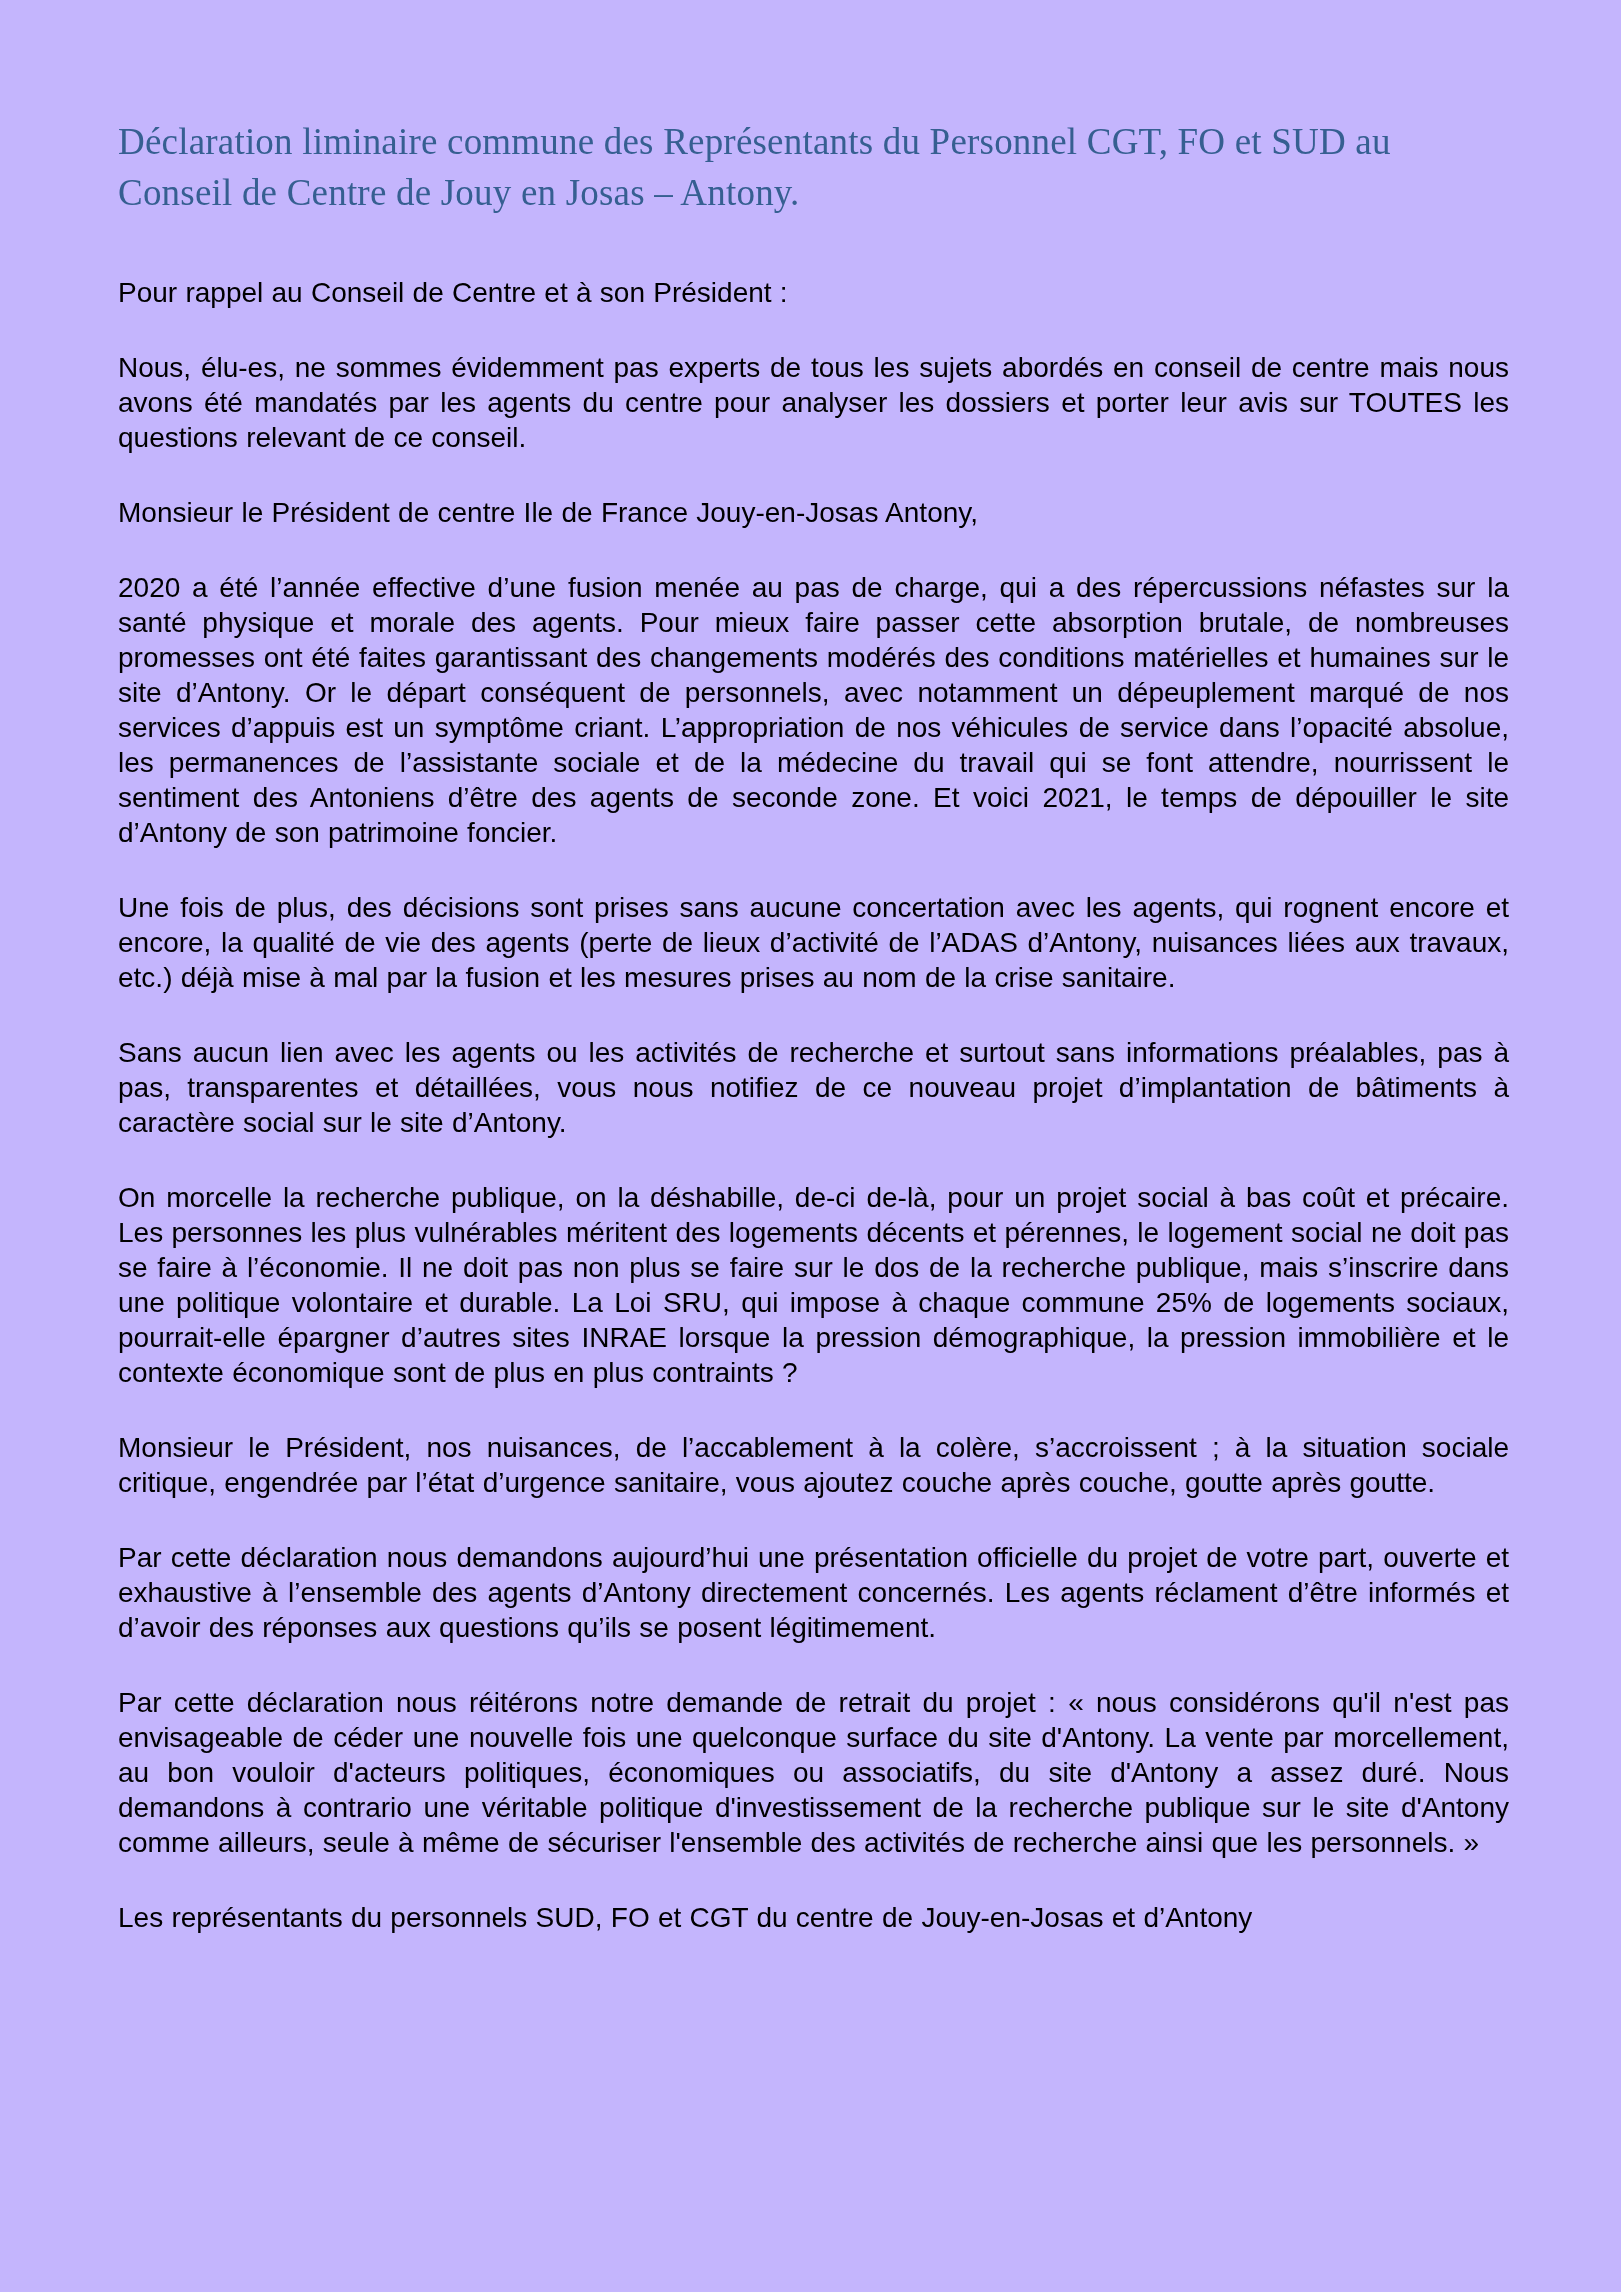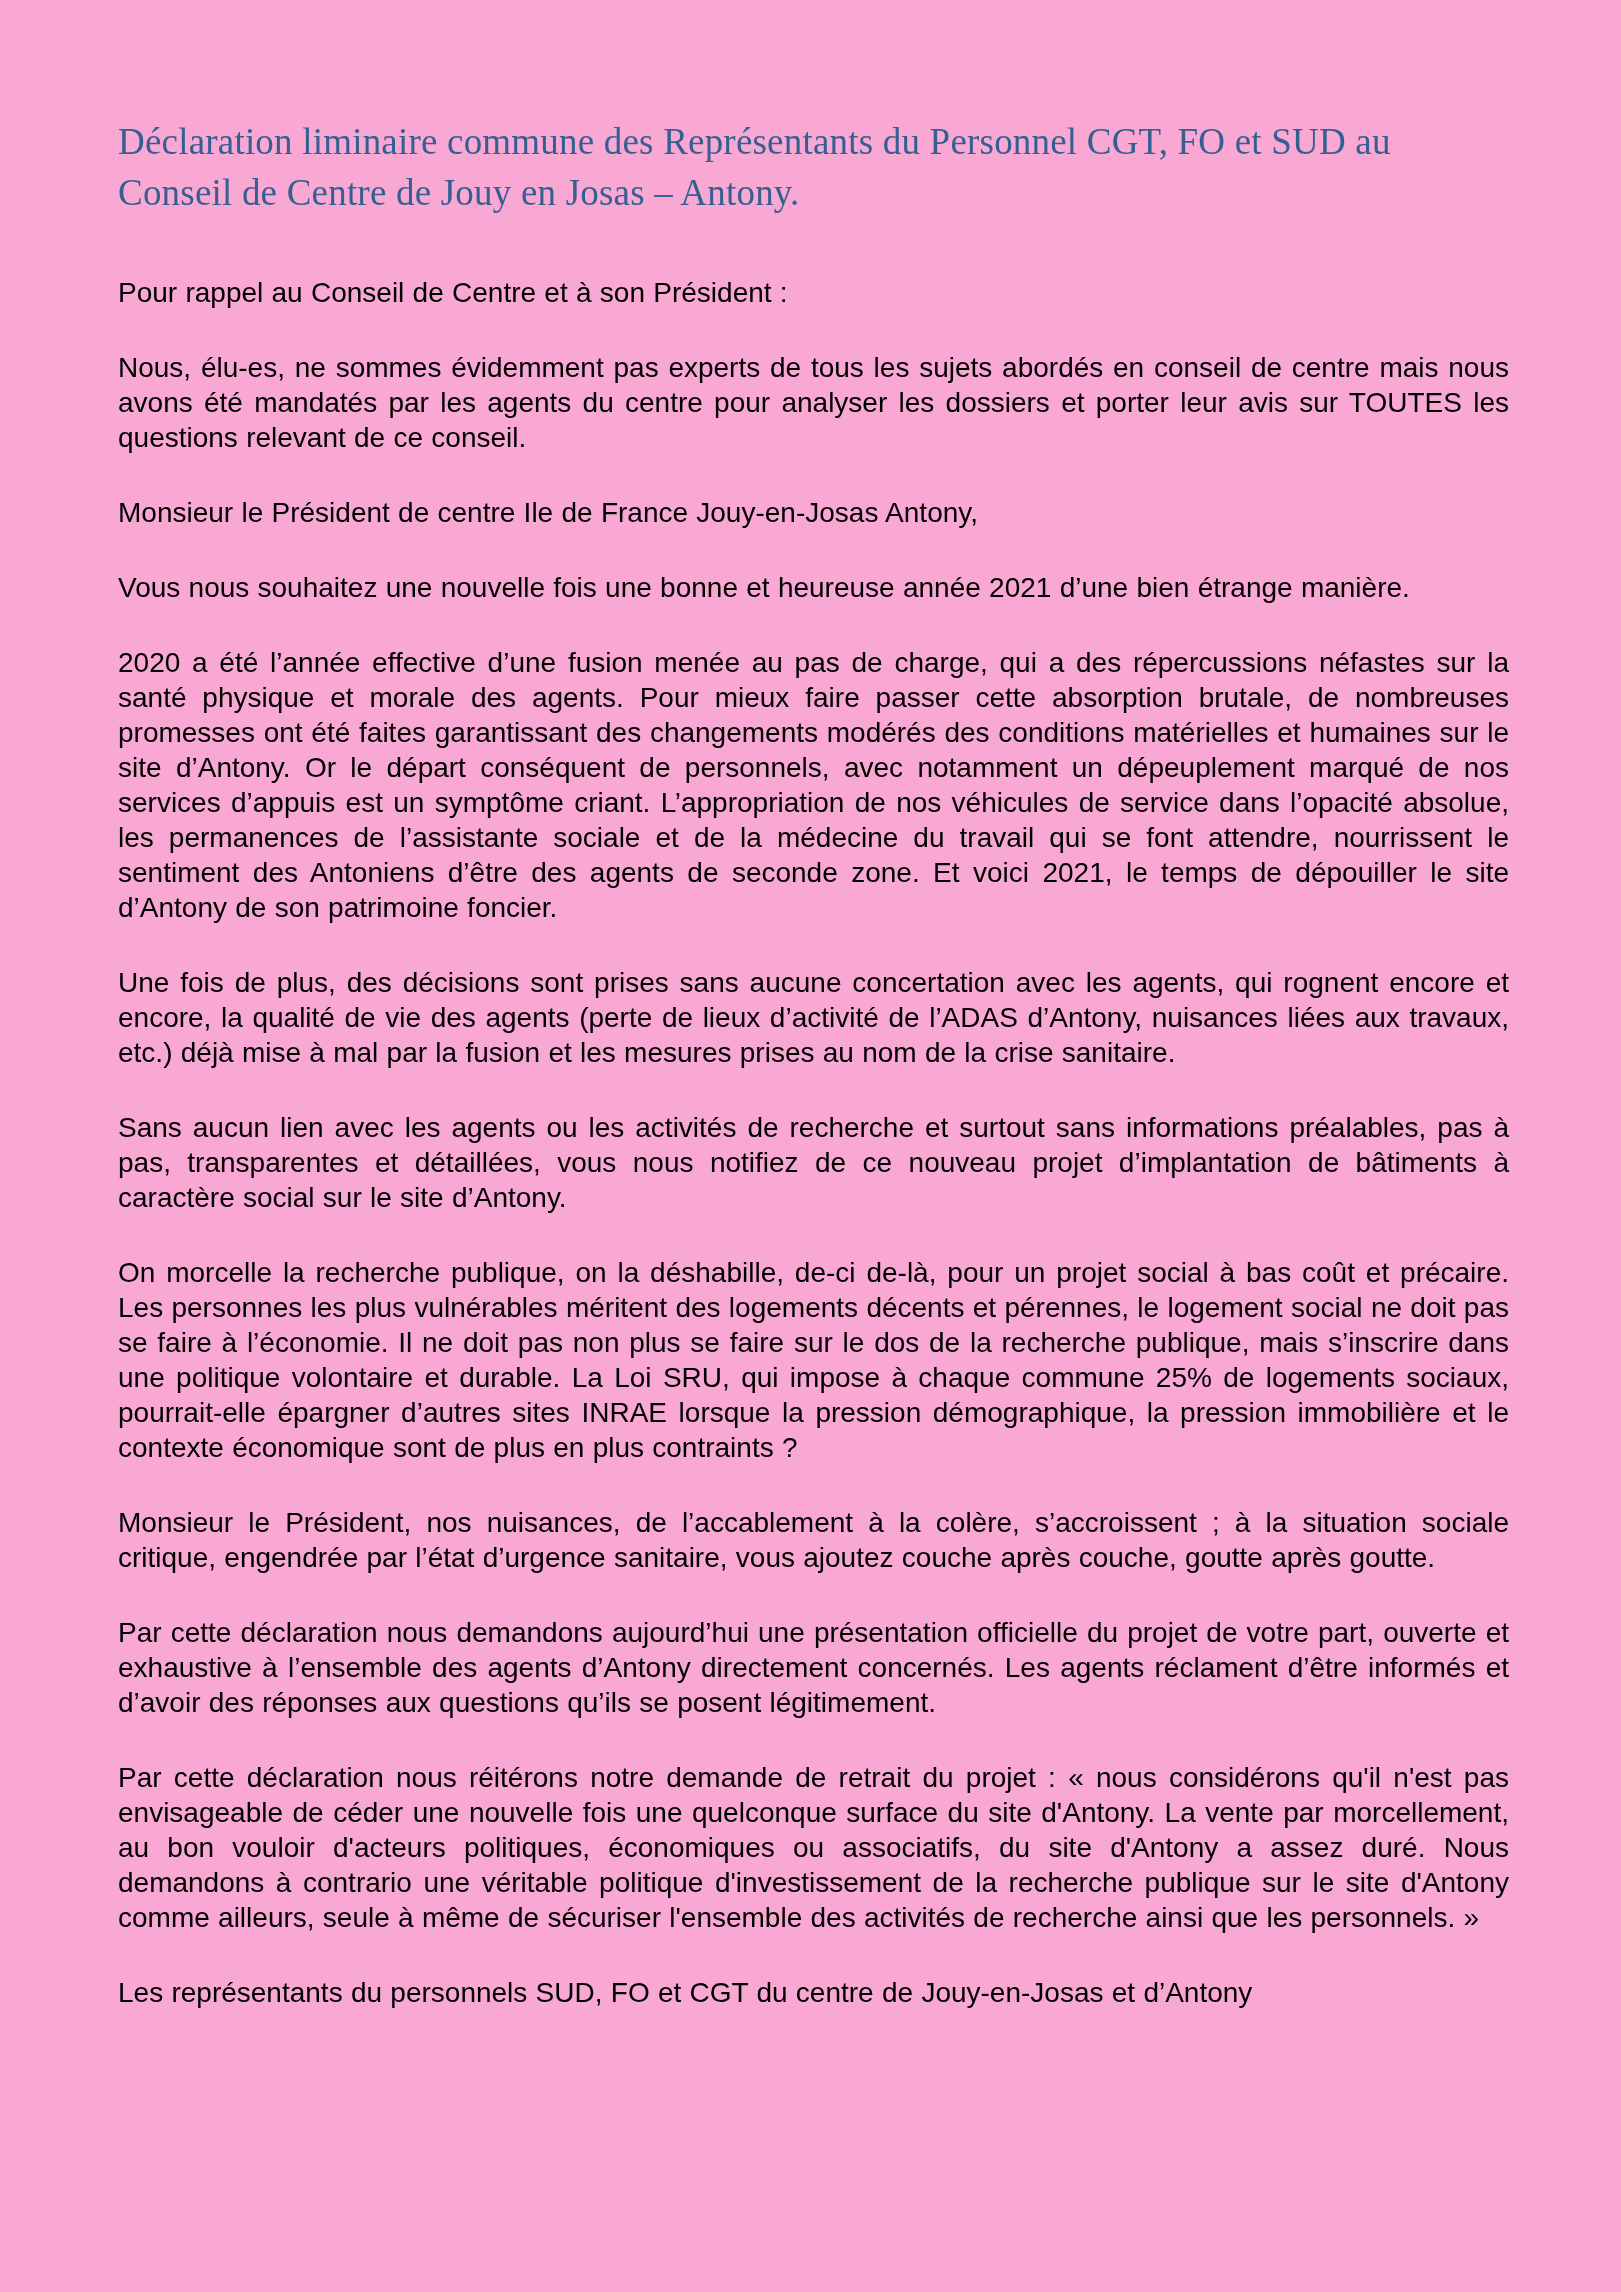--- a/index.html
+++ b/index.html
@@ -7,21 +7,21 @@
   body {
     width: 1621px;
     height: 2293px;
     position: relative;
     font-family: "Liberation Sans", "DejaVu Sans", sans-serif;
     overflow: hidden;
   }
   .page {
     width: 1621px;
     height: 2293px;
-    background: #f9a8d4;
+    background: #c4b5fd;
     padding: 116px 112px 0 118px;
   }
   .doc-title {
     font-family: "Liberation Serif", "DejaVu Serif", serif;
     font-weight: 400;
     font-size: 37px;
     line-height: 51px;
     color: #365F91;
     margin-bottom: 57px;
     letter-spacing: 0.2px;
@@ -39,21 +39,20 @@
 </head>
 <body>
 
 <div class="page">
   <h1 class="doc-title">Déclaration liminaire commune des Représentants du Personnel CGT, FO et SUD au Conseil de Centre de Jouy en Josas – Antony.</h1>
 
   <div class="paragraphs">
     <p>Pour rappel au Conseil de Centre et à son Président :</p>
     <p>Nous, élu-es, ne sommes évidemment pas experts de tous les sujets abordés en conseil de centre mais nous avons été mandatés par les agents du centre pour analyser les dossiers et porter leur avis sur TOUTES les questions relevant de ce conseil.</p>
     <p>Monsieur le Président de centre Ile de France Jouy-en-Josas Antony,</p>
-    <p>Vous nous souhaitez une nouvelle fois une bonne et heureuse année 2021 d’une bien étrange manière.</p>
     <p>2020 a été l’année effective d’une fusion menée au pas de charge, qui a des répercussions néfastes sur la santé physique et morale des agents. Pour mieux faire passer cette absorption brutale, de nombreuses promesses ont été faites garantissant des changements modérés des conditions matérielles et humaines sur le site d’Antony. Or le départ conséquent de personnels, avec notamment un dépeuplement marqué de nos services d’appuis est un symptôme criant. L’appropriation de nos véhicules de service dans l’opacité absolue, les permanences de l’assistante sociale et de la médecine du travail qui se font attendre, nourrissent le sentiment des Antoniens d’être des agents de seconde zone. Et voici 2021, le temps de dépouiller le site d’Antony de son patrimoine foncier.</p>
     <p>Une fois de plus, des décisions sont prises sans aucune concertation avec les agents, qui rognent encore et encore, la qualité de vie des agents (perte de lieux d’activité de l’ADAS d’Antony, nuisances liées aux travaux, etc.) déjà mise à mal par la fusion et les mesures prises au nom de la crise sanitaire.</p>
     <p>Sans aucun lien avec les agents ou les activités de recherche et surtout sans informations préalables, pas à pas, transparentes et détaillées, vous nous notifiez de ce nouveau projet d’implantation de bâtiments à caractère social sur le site d’Antony.</p>
     <p>On morcelle la recherche publique, on la déshabille, de-ci de-là, pour un projet social à bas coût et précaire. Les personnes les plus vulnérables méritent des logements décents et pérennes, le logement social ne doit pas se faire à l’économie. Il ne doit pas non plus se faire sur le dos de la recherche publique, mais s’inscrire dans une politique volontaire et durable. La Loi SRU, qui impose à chaque commune 25% de logements sociaux, pourrait-elle épargner d’autres sites INRAE lorsque la pression démographique, la pression immobilière et le contexte économique sont de plus en plus contraints ?</p>
     <p>Monsieur le Président, nos nuisances, de l’accablement à la colère, s’accroissent ; à la situation sociale critique, engendrée par l’état d’urgence sanitaire, vous ajoutez couche après couche, goutte après goutte.</p>
     <p>Par cette déclaration nous demandons aujourd’hui une présentation officielle du projet de votre part, ouverte et exhaustive à l’ensemble des agents d’Antony directement concernés. Les agents réclament d’être informés et d’avoir des réponses aux questions qu’ils se posent légitimement.</p>
     <p>Par cette déclaration nous réitérons notre demande de retrait du projet : « nous considérons qu'il n'est pas envisageable de céder une nouvelle fois une quelconque surface du site d'Antony. La vente par morcellement, au bon vouloir d'acteurs politiques, économiques ou associatifs, du site d'Antony a assez duré. Nous demandons à contrario une véritable politique d'investissement de la recherche publique sur le site d'Antony comme ailleurs, seule à même de sécuriser l'ensemble des activités de recherche ainsi que les personnels. »</p>
     <p>Les représentants du personnels SUD, FO et CGT du centre de Jouy-en-Josas et d’Antony</p>
   </div>
 </div>

